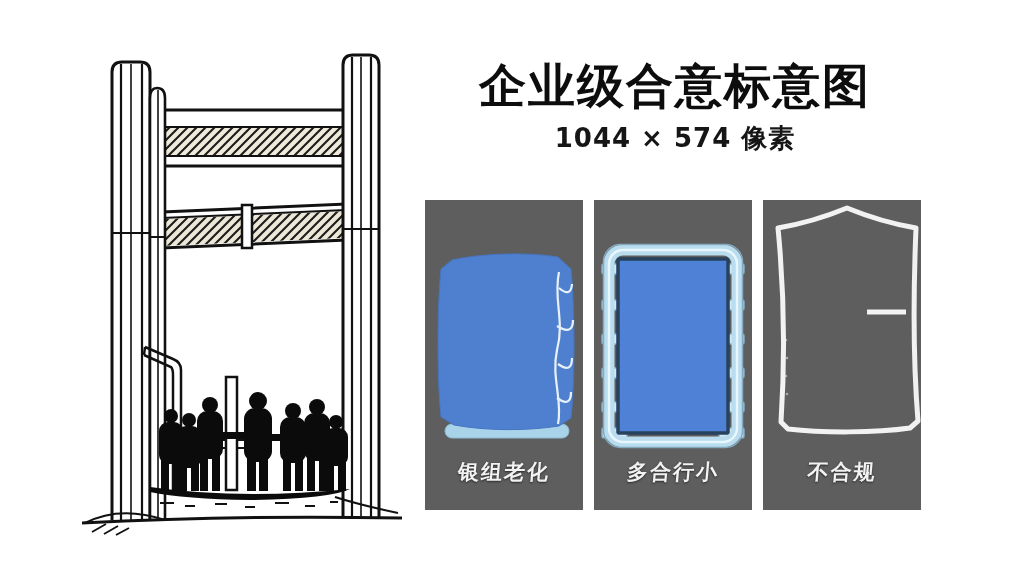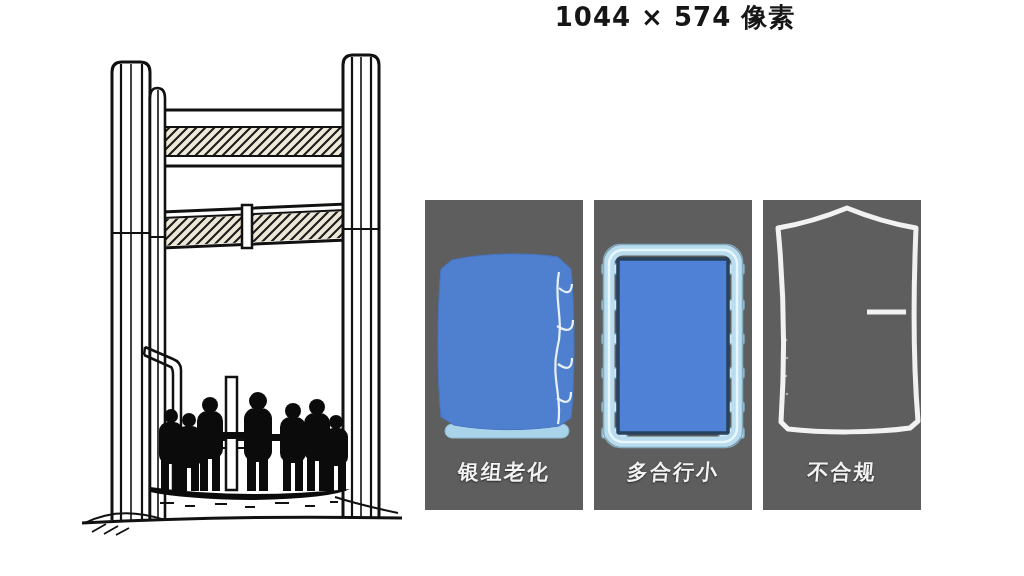--- a/index.html
+++ b/index.html
@@ -8,21 +8,21 @@
     background:#ffffff;
     font-family:"DejaVu Sans","Liberation Sans",sans-serif;
   }
   .sketch-wrap{position:absolute;left:0;top:0;width:430px;height:576px;}
   .right-col{position:absolute;left:425px;top:0;width:500px;text-align:center;}
   .title{
     margin:0;padding-top:60px;font-size:47px;line-height:1.1;font-weight:800;
     color:#0d0d0d;letter-spacing:2px;white-space:nowrap;
   }
   .subtitle{
-    font-size:26px;font-weight:600;color:#161616;letter-spacing:1px;
+    margin-top:9px;font-size:26px;font-weight:600;color:#161616;letter-spacing:1px;
   }
   .panel-row{
     position:absolute;left:425px;top:200px;display:flex;gap:11px;
   }
   .panel{
     position:relative;width:158px;height:310px;background:#5e5e5e;
   }
   .panel svg{position:absolute;left:0;top:0;}
   .caption{
     position:absolute;left:0;right:0;bottom:24px;text-align:center;
@@ -145,20 +145,21 @@
       <path d="M82,523 Q230,515 402,518" stroke-width="3"></path>
       <path d="M85,523 Q120,505 165,520" stroke-width="2"></path>
       <path d="M335,497 Q360,505 398,513" stroke-width="2"></path>
       <path d="M92,532 l14,-8 M104,534 l14,-8 M116,535 l13,-7" stroke-width="1.8"></path>
       <path d="M160,503 h14 M185,506 h10 M215,504 h12 M245,507 h10 M275,503 h14 M305,506 h10 M330,502 h8" stroke-width="2"></path>
     </g>
   </svg>
 </div>
 
 <div class="right-col">
+  <h1 class="title">企业级合意标意图</h1>
   <div class="subtitle">1044 × 574 像素</div>
 </div>
 
 <div class="panel-row">
 
   <div class="panel">
     <svg width="158" height="310" viewBox="0 0 158 310">
       <rect x="20" y="224" width="124" height="14" rx="7" fill="#a9d3e8" stroke="#8ebdd6" stroke-width="1"></rect>
       <path d="M27,60 C58,53 103,52 133,57 L146,69 C150,108 150,182 146,218 L134,226 C101,231 62,231 29,225 L16,217 C12,180 12,108 16,69 Z" fill="#4f80cf" stroke="#4675c2" stroke-width="1"></path>
       <g fill="none" stroke="#e8f1f7" stroke-width="2.2">

